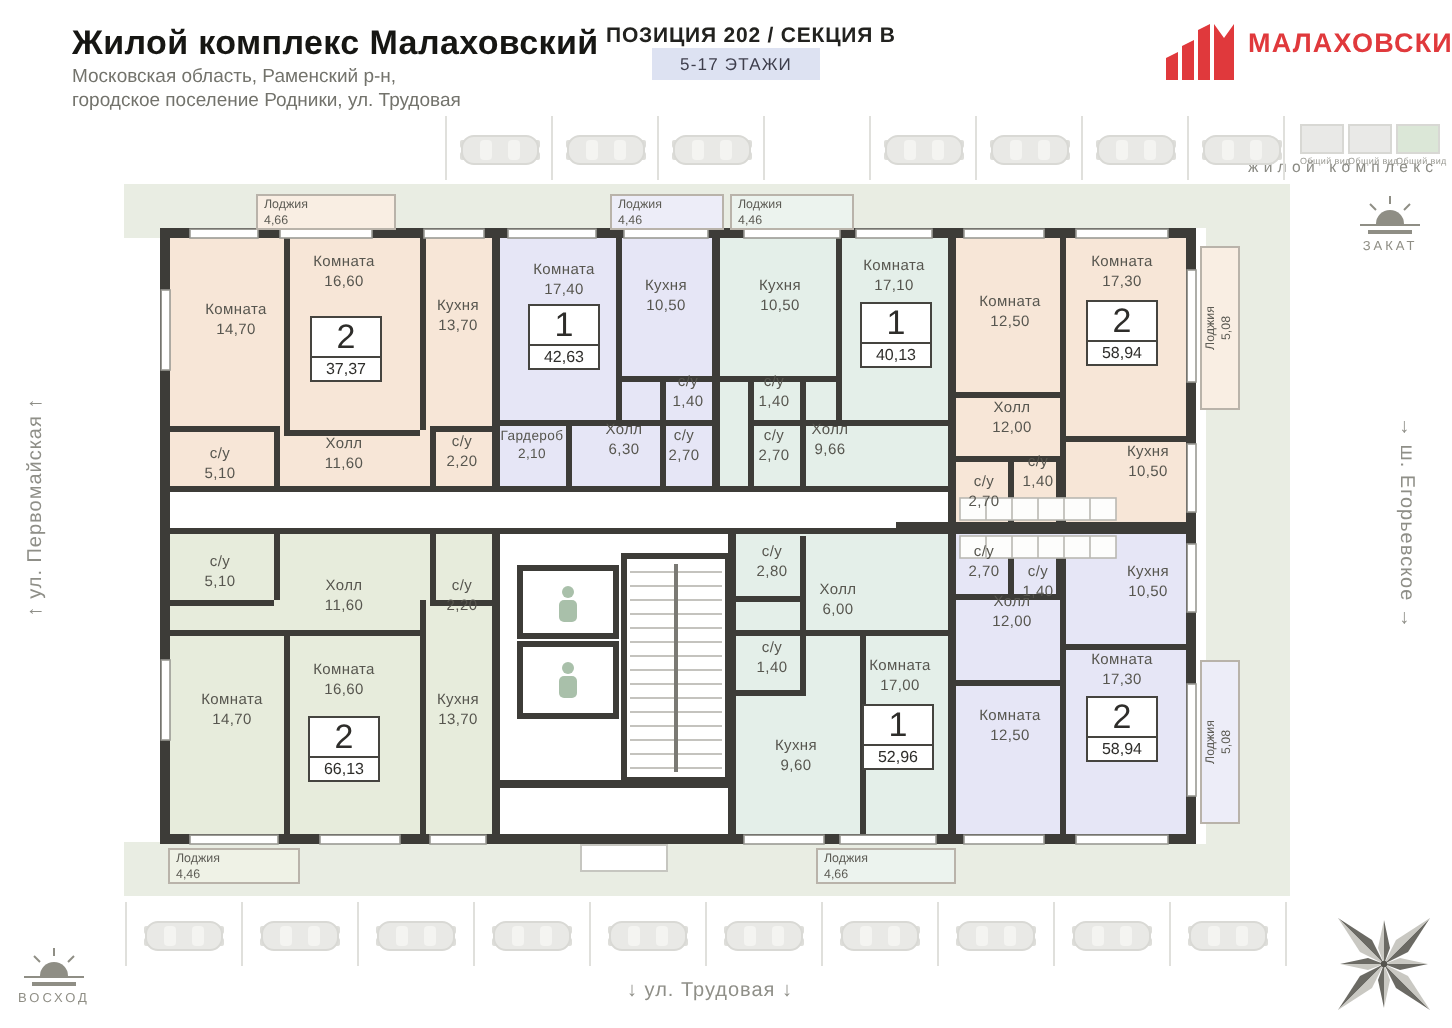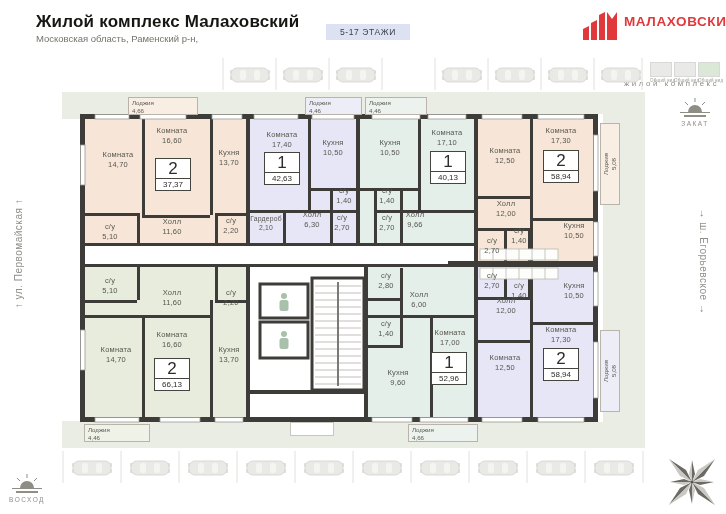--- a/index.html
+++ b/index.html
@@ -34,21 +34,23 @@
   .sun-label{position:absolute;font-size:6.5px;color:#8f8e85;letter-spacing:1.5px;text-align:center;}
   .porch{position:absolute;background:#fff;border:1px solid #c6c6c0;box-sizing:border-box;}
 </style>
 </head>
 <body>
 
 <div class="stage">
 
   <div class="abs addr" style="left:36px;top:32px;">Московская область, Раменский р-н,</div>
   <div class="abs title" style="left:36px;top:12px;">Жилой комплекс Малаховский</div>
-
+  <div class="abs addr" style="left:36px;top:44px;">городское поселение Родники, ул. Трудовая</div>
+
+  <div class="abs pos-title" style="left:303px;top:12px;">ПОЗИЦИЯ 202 / СЕКЦИЯ В</div>
   <div class="abs chip" style="left:326px;top:24px;">5-17 ЭТАЖИ</div>
 
   <svg class="abs" style="left:583px;top:10px;" width="36" height="32" viewBox="0 0 36 32">
     <polygon points="0,30 0,19 6,16 6,30" fill="#e0393c"></polygon>
     <polygon points="8,30 8,13 14,10 14,30" fill="#e0393c"></polygon>
     <polygon points="16,30 16,5 22,2 22,30" fill="#e0393c"></polygon>
     <polygon points="24,30 24,2 29,9 34,2 34,30" fill="#e0393c"></polygon>
   </svg>
   <div class="abs brand-name" style="left:624px;top:14px;color:#e0393c;">МАЛАХОВСКИЙ</div>
   <div class="abs brand-sub" style="left:624px;top:31px;">жилой комплекс</div>
@@ -519,20 +521,21 @@
       <span>Кухня</span>
       <span>13,70</span>
     </div>
   <div class="badge" style="left:154px;top:358px;">
       <div class="bn">2</div>
       <div class="ba">66,13</div>
     </div>
 
   <div class="street" style="left:-82px;top:248px;width:200px;transform:rotate(-90deg);">↑ ул. Первомайская ↑</div>
   <div class="street" style="left:593px;top:256px;width:220px;transform:rotate(90deg);">→ ш. Егорьевское →</div>
+  <div class="street" style="left:255px;top:490px;width:200px;">↓ ул. Трудовая ↓</div>
 
   <svg class="abs" style="left:678px;top:96px;" width="34" height="22" viewBox="0 0 34 22">
     <g stroke="#8f8e85" stroke-width="1">
       <line x1="17" y1="2" x2="17" y2="6"></line>
         <line x1="7" y1="6" x2="10" y2="9"></line>
         <line x1="27" y1="6" x2="24" y2="9"></line>
     </g>
     <path d="M10,16 A7,7 0 0,1 24,16 Z" fill="#8f8e85"></path>
     <line x1="2" y1="16.5" x2="32" y2="16.5" stroke="#8f8e85" stroke-width="1"></line>
     <line x1="6" y1="20" x2="28" y2="20" stroke="#8f8e85" stroke-width="2"></line>

